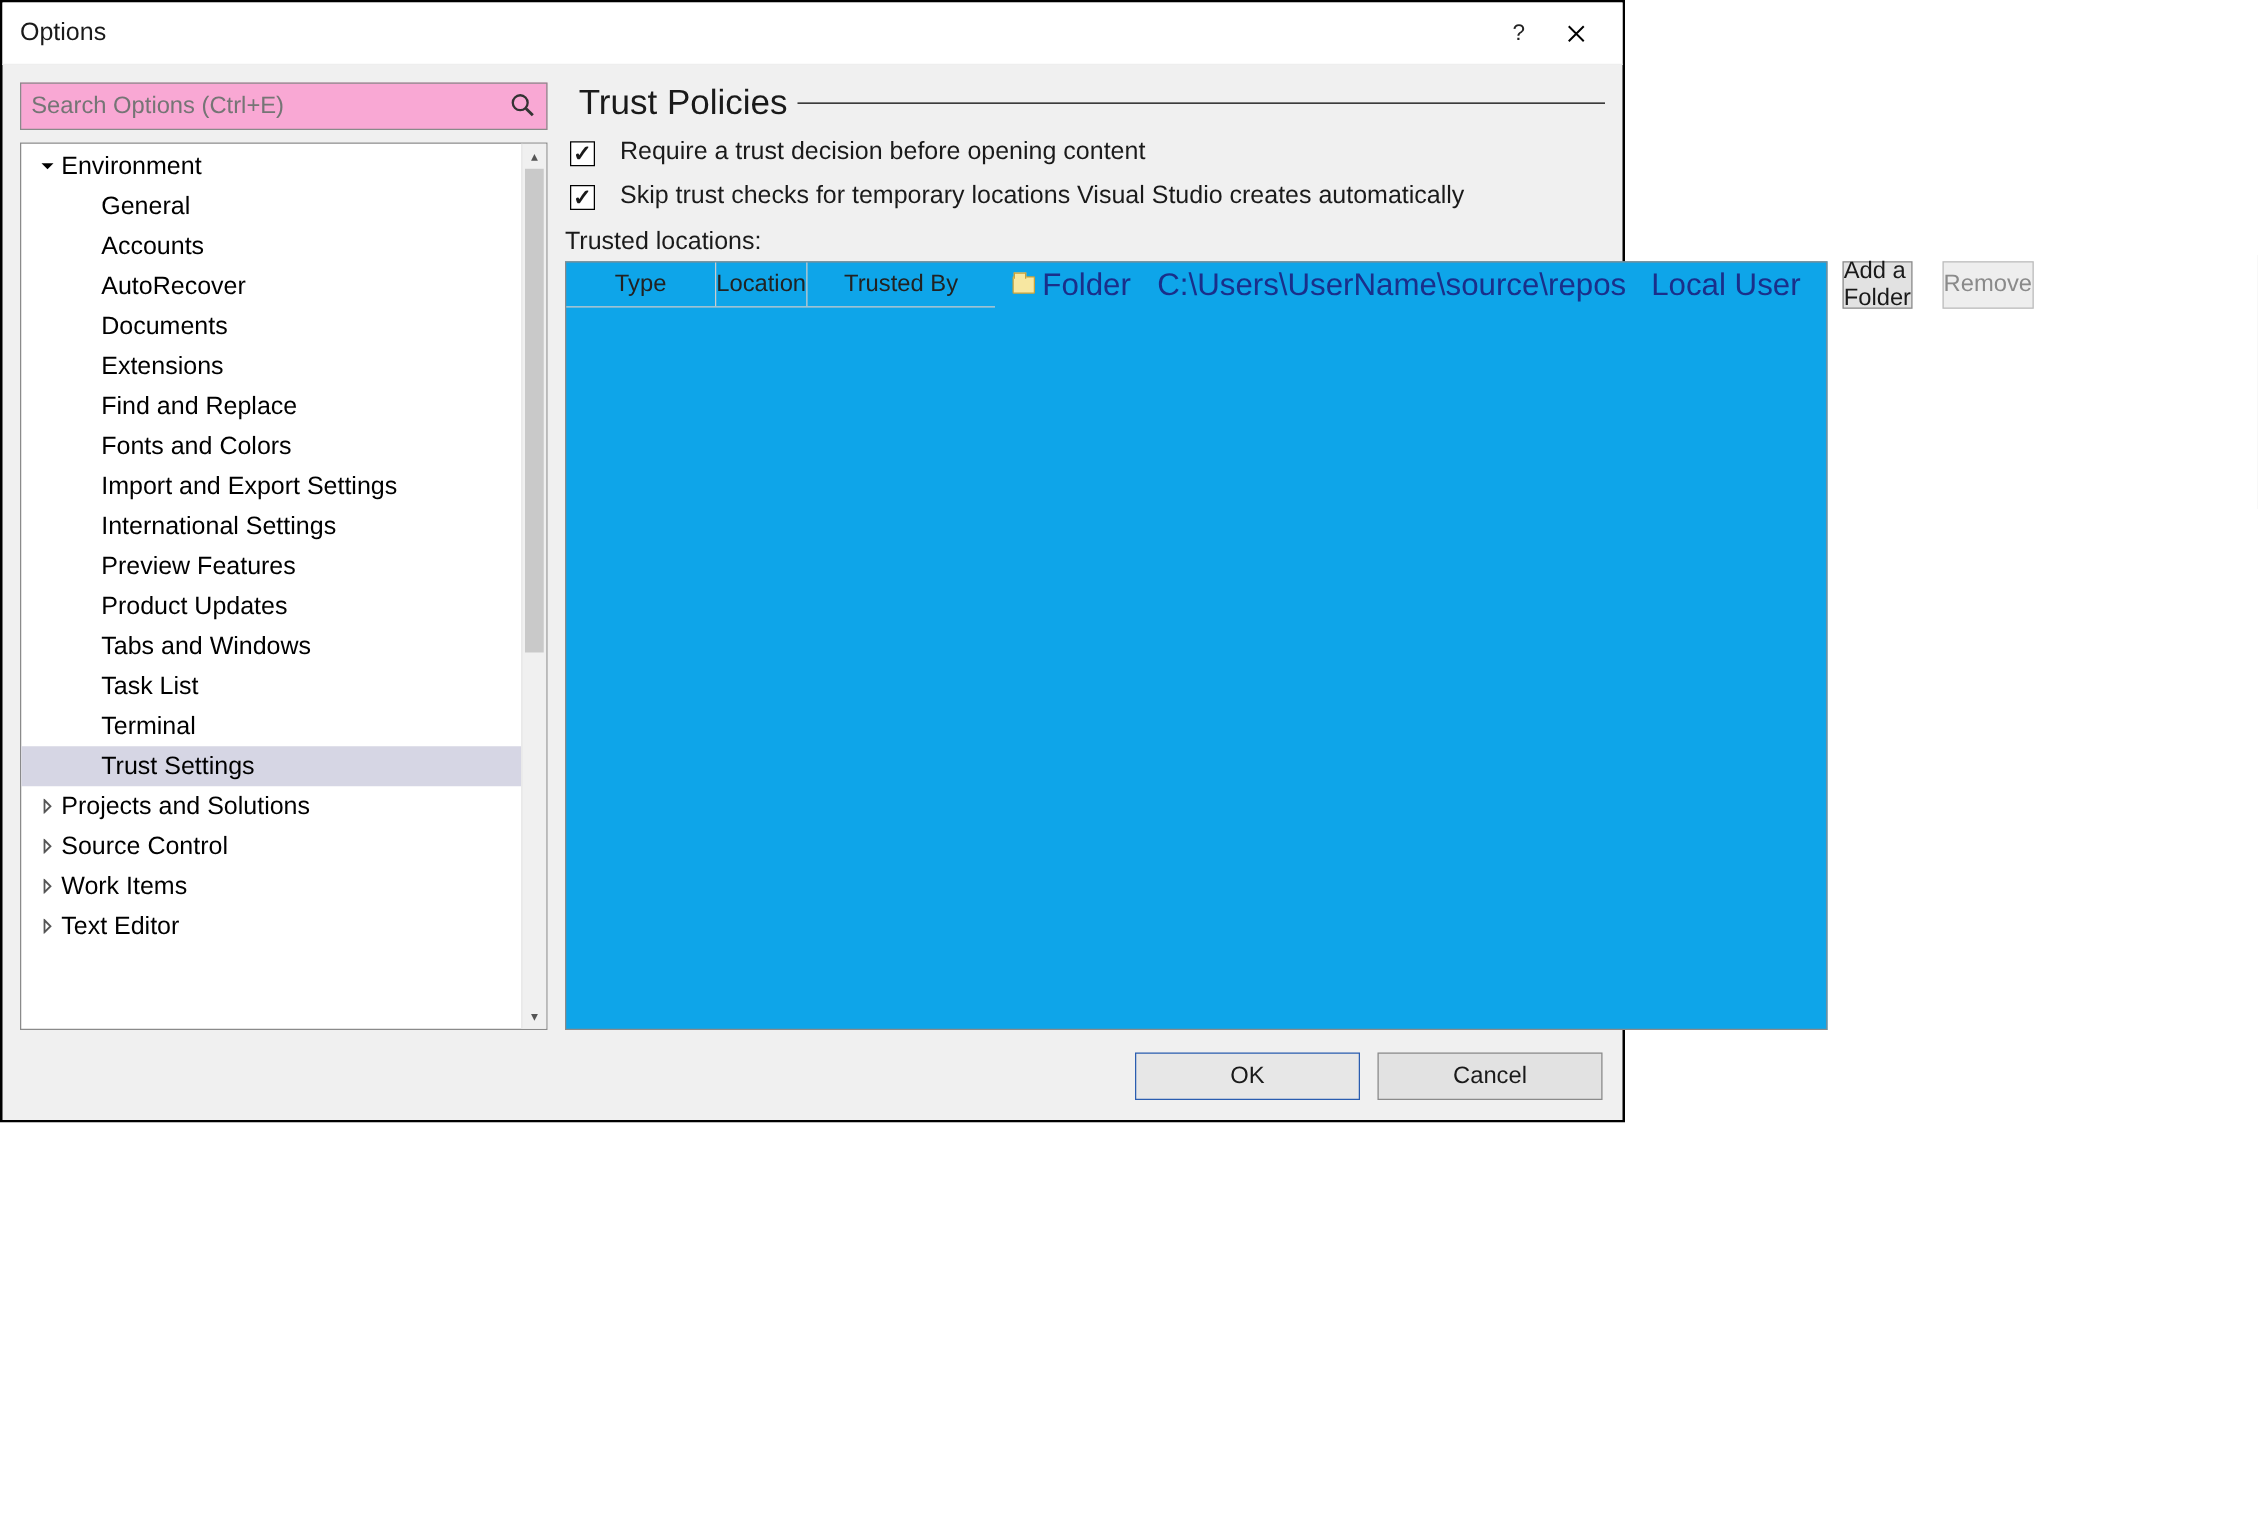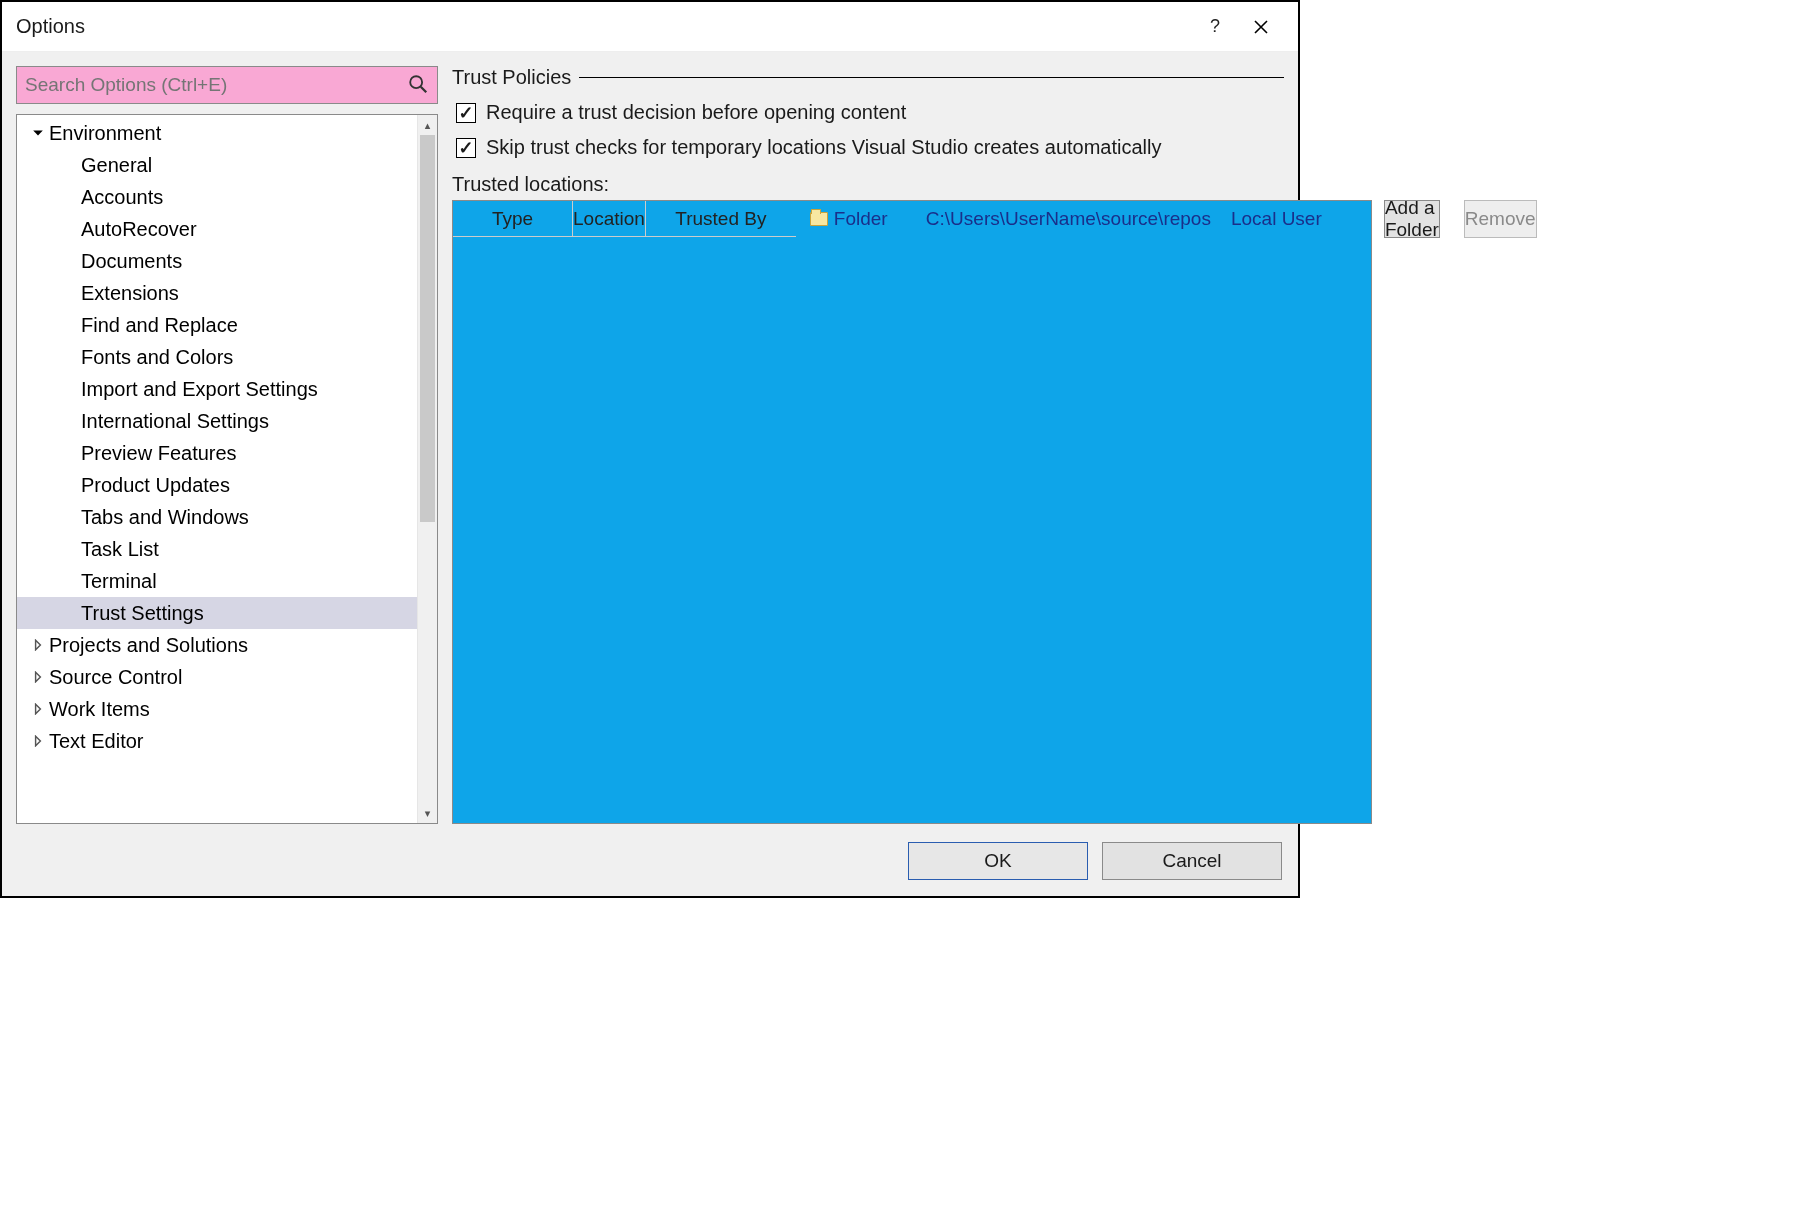--- a/index.html
+++ b/index.html
@@ -115,25 +115,25 @@
     flex-direction: column;
     min-width: 0;
   }
   .group-title {
     display: flex;
     align-items: center;
     gap: 8px;
     margin-bottom: 6px;
   }
   .group-title .line { flex:1; height:1px; background:#000; }
-  .group-title span.lbl { font-size: 20px; }
+  .group-title span.lbl { font-size: 28px; margin-left: 11px; }
   .chkrow {
     display: flex;
-    align-items: center;
-    gap: 10px;
+    align-items: flex-end;
+    gap: 20px;
     padding: 6px 0 6px 4px;
     font-size: 20px;
   }
   .chk {
     width: 20px; height: 20px;
     border: 1.5px solid #000;
     display: flex; align-items: center; justify-content: center;
     background: #fff;
   }
   .chk.checked::after {
@@ -170,21 +170,21 @@
     color:#222;
   }
   .gh:last-child { border-right:none; }
   .col-type { width: 120px; }
   .col-loc  { flex: 1; }
   .col-by   { width: 150px; }
   .grid-row {
     display:flex;
     height: 36px;
     align-items:center;
-    font-size: 19px;
+    font-size: 25px;
     color: #1a2f8a;
   }
   .grid-row .c { display:flex; align-items:center; padding: 0 10px; }
   .grid-row .c.col-type { gap:6px; justify-content:flex-start; padding-left:14px;}
   .grid-row .c.col-loc { justify-content:flex-start; }
   .grid-row .c.col-by { justify-content:flex-start; }
   .folder-ico {
     width: 18px; height: 14px;
     background: #f7e7a1;
     border: 1px solid #c8a23b;

